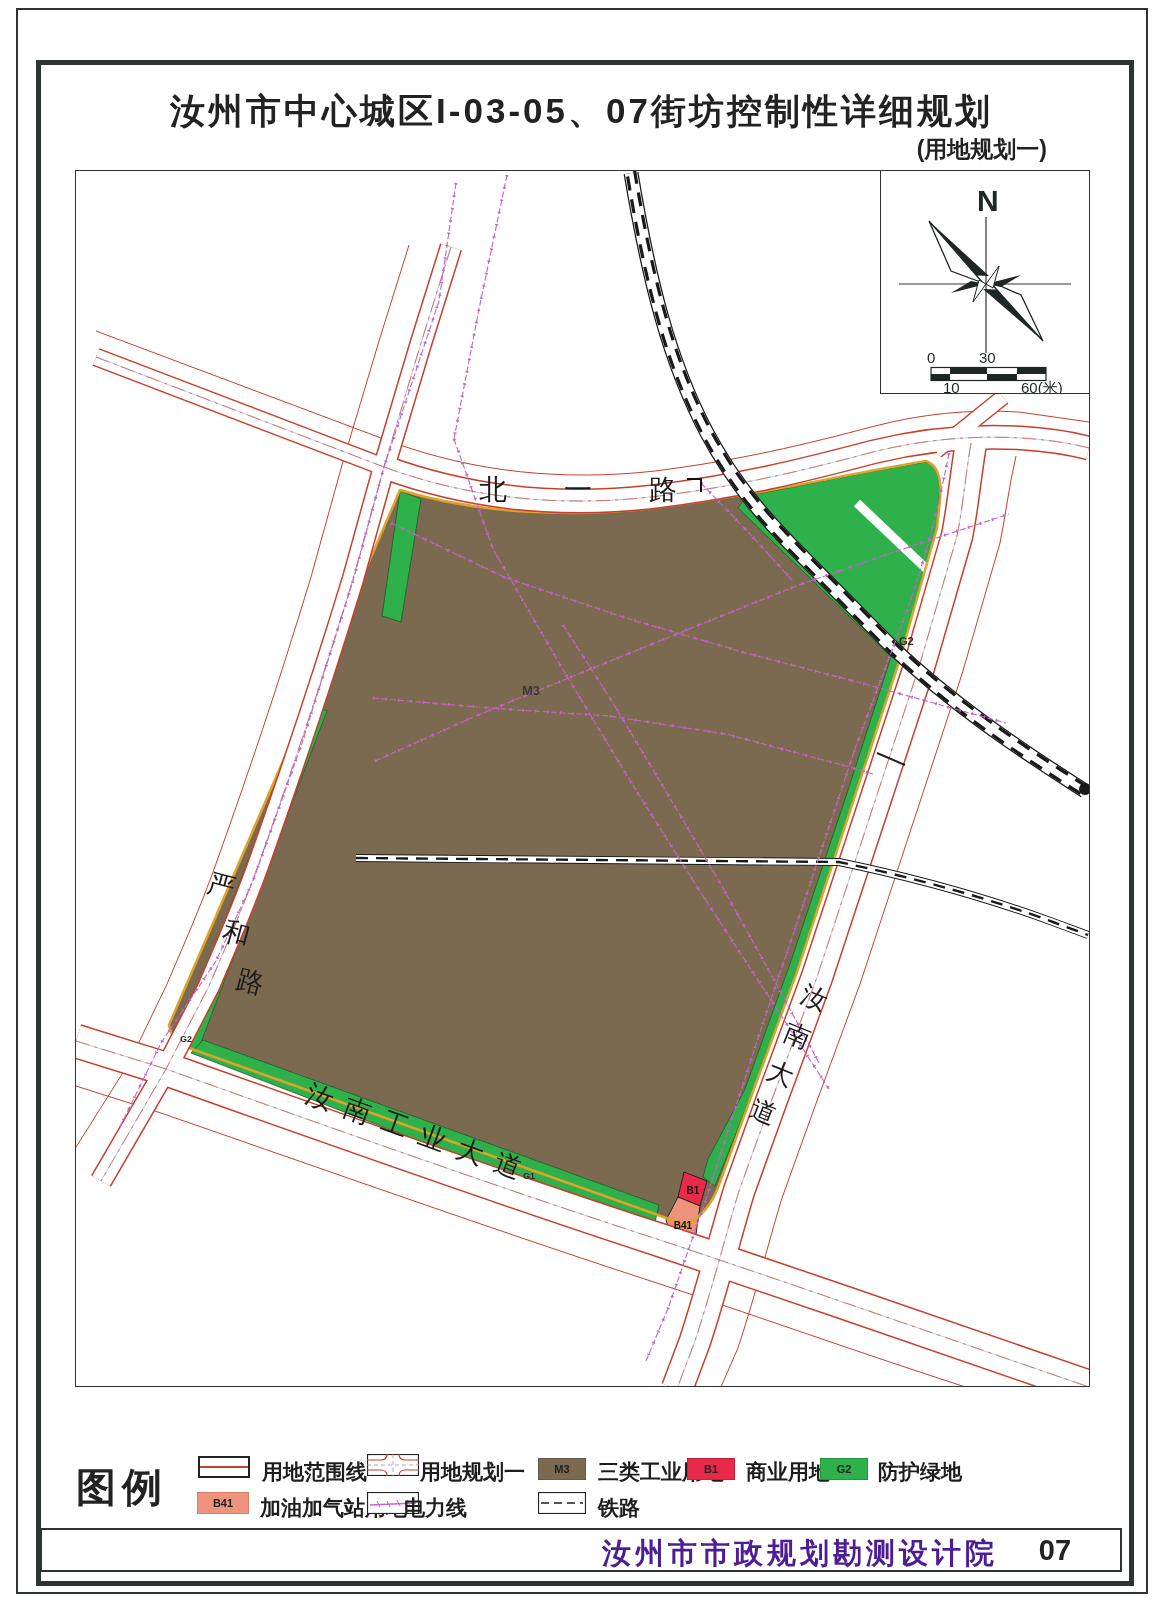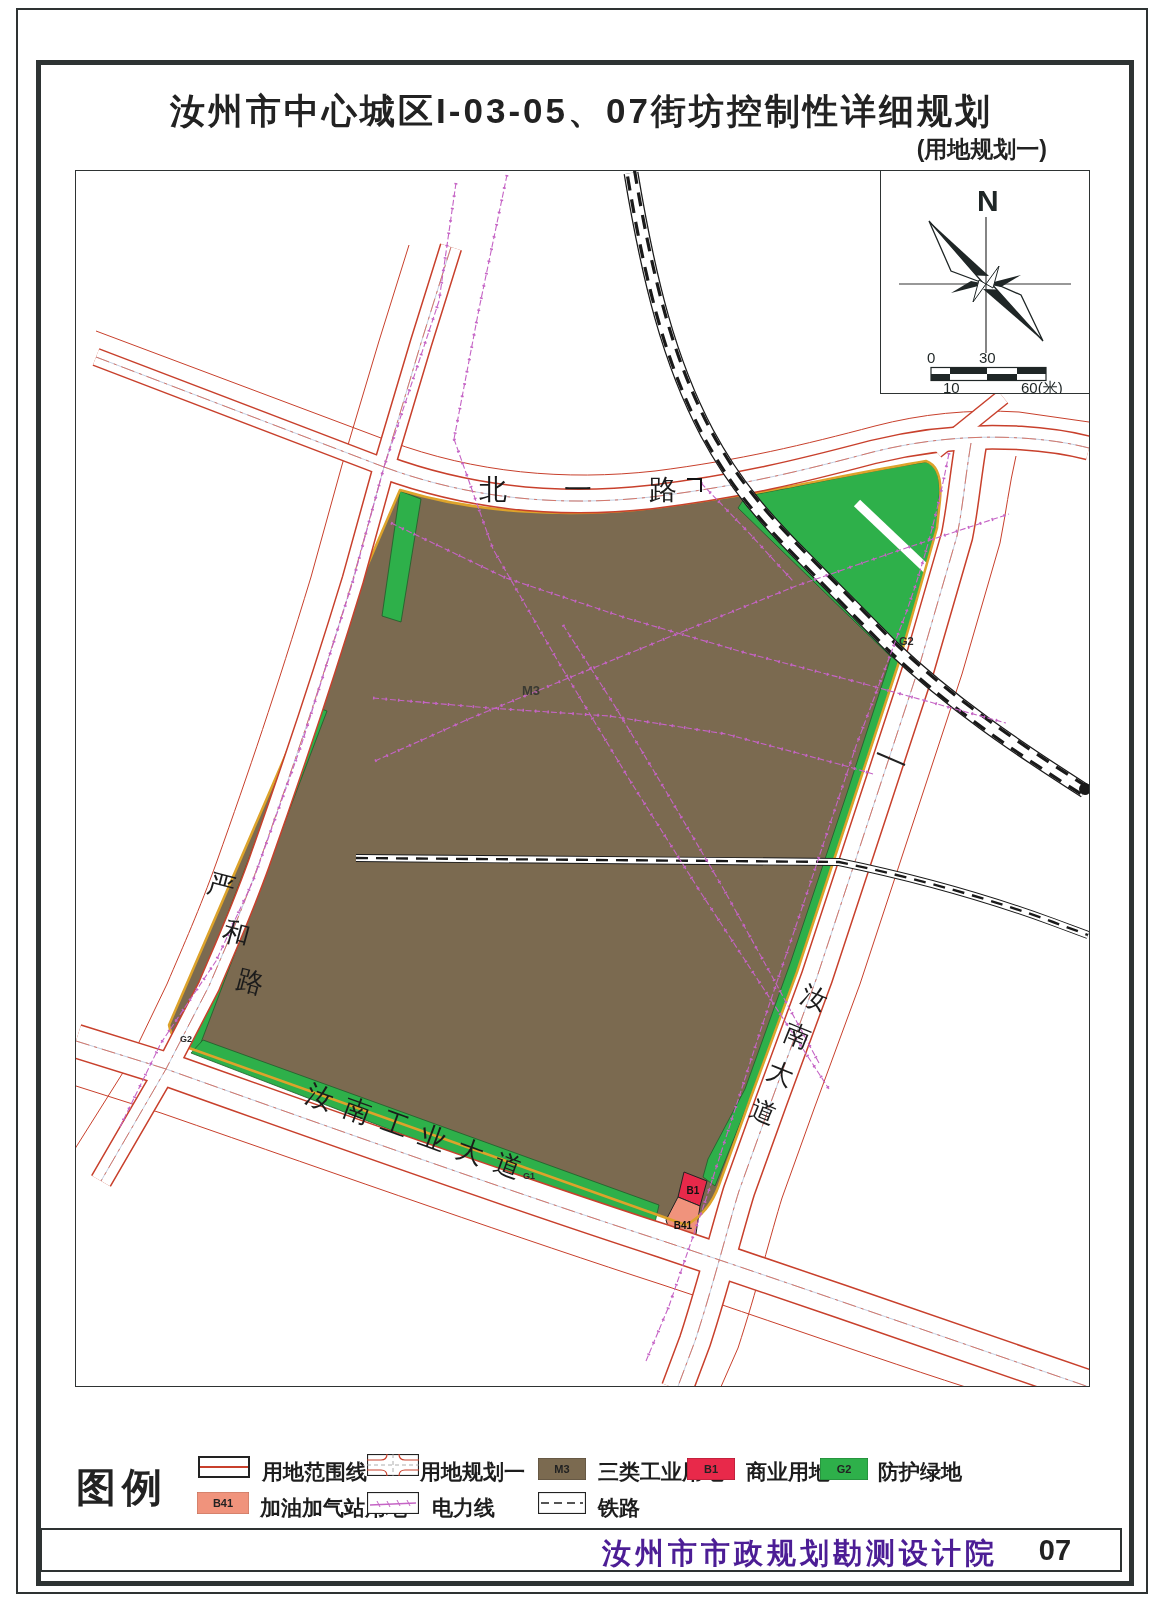--- a/index.html
+++ b/index.html
@@ -244,21 +244,21 @@
 </div>
 <div class="lg-label" style="left:260px;top:1494px;">加油加气站用地</div>
 
 <div class="lg-sw" style="left:367px;top:1492px;">
   <svg viewBox="0 0 52 22">
     <rect x="0.5" y="0.5" width="51" height="21" fill="#fff" stroke="#222" stroke-width="1.2"></rect>
     <path d="M3,13 L49,11" stroke-width="1.3" fill="none" stroke="#c564c5"></path>
     <path d="M10,9 L13,15 M20,9 L23,15 M30,8 L33,14 M40,8 L43,14" stroke-width="1" fill="none" stroke="#c564c5"></path>
   </svg>
 </div>
-<div class="lg-label" style="left:432px;top:1494px;">电力线</div>
+<div class="lg-label" style="left:404px;top:1494px;">电力线</div>
 
 <div class="lg-sw" style="left:538px;top:1492px;width:48px;">
   <svg viewBox="0 0 48 22">
     <rect x="0.5" y="0.5" width="47" height="21" fill="#fff" stroke="#222" stroke-width="1.2"></rect>
     <path d="M3,11 H45" stroke="#555" stroke-width="2" stroke-dasharray="8 5" fill="none"></path>
   </svg>
 </div>
 <div class="lg-label" style="left:598px;top:1494px;">铁路</div>
 
 <div class="footer-bar"></div>

